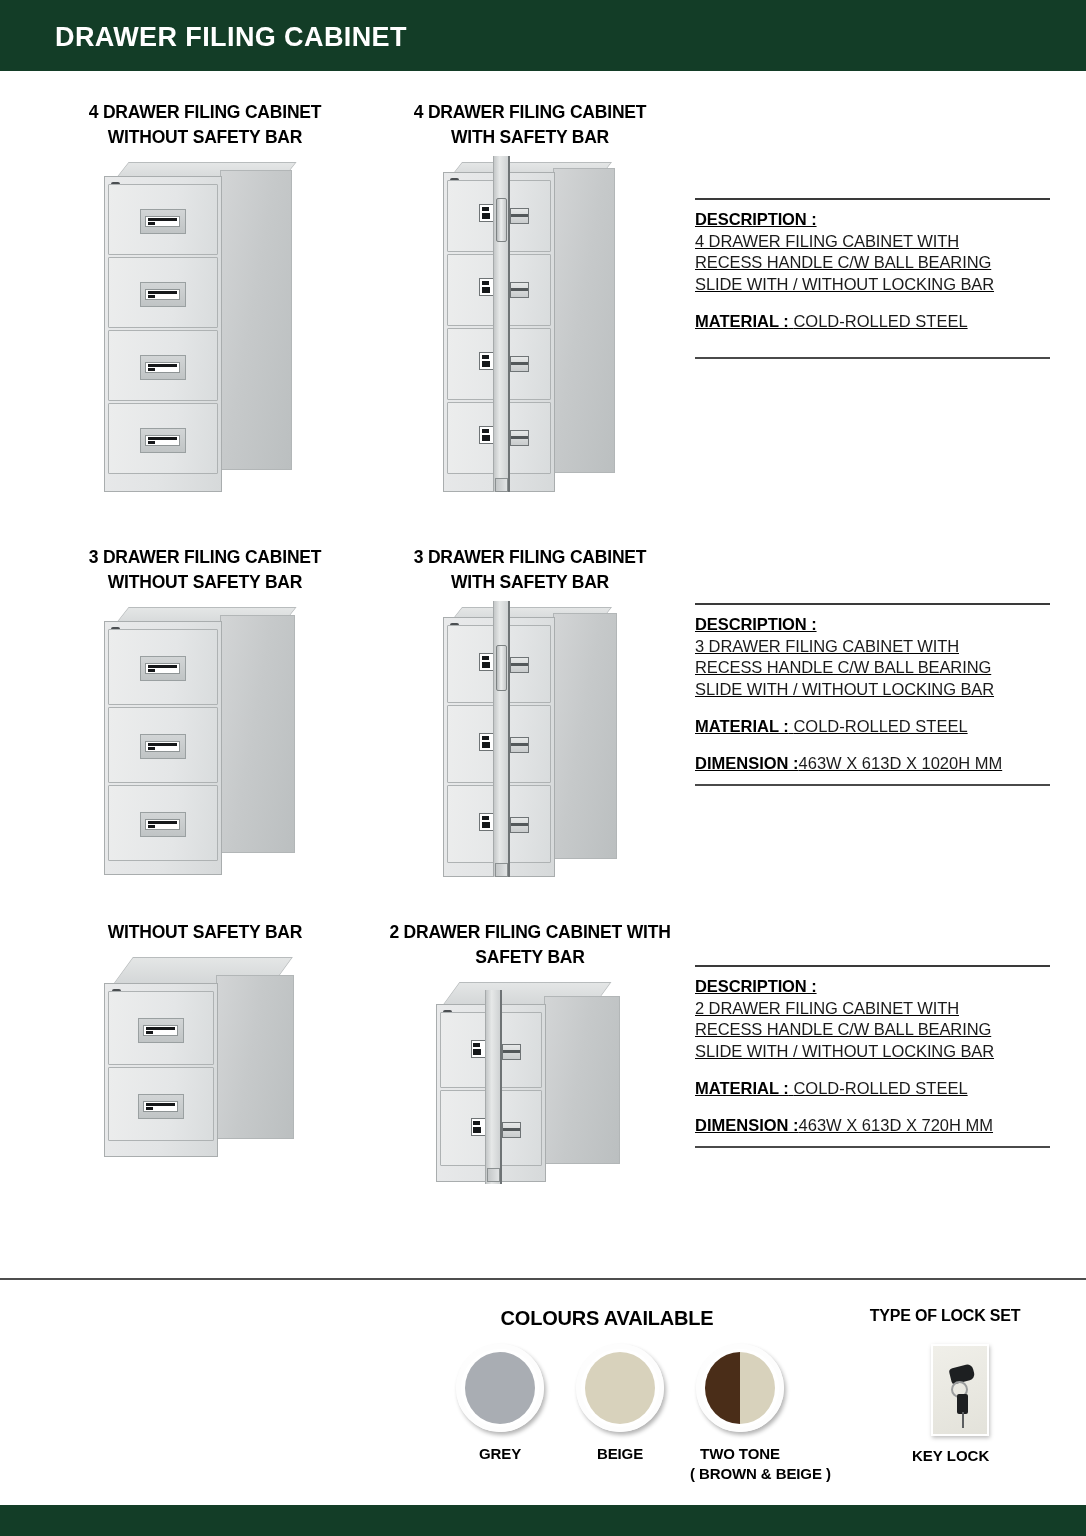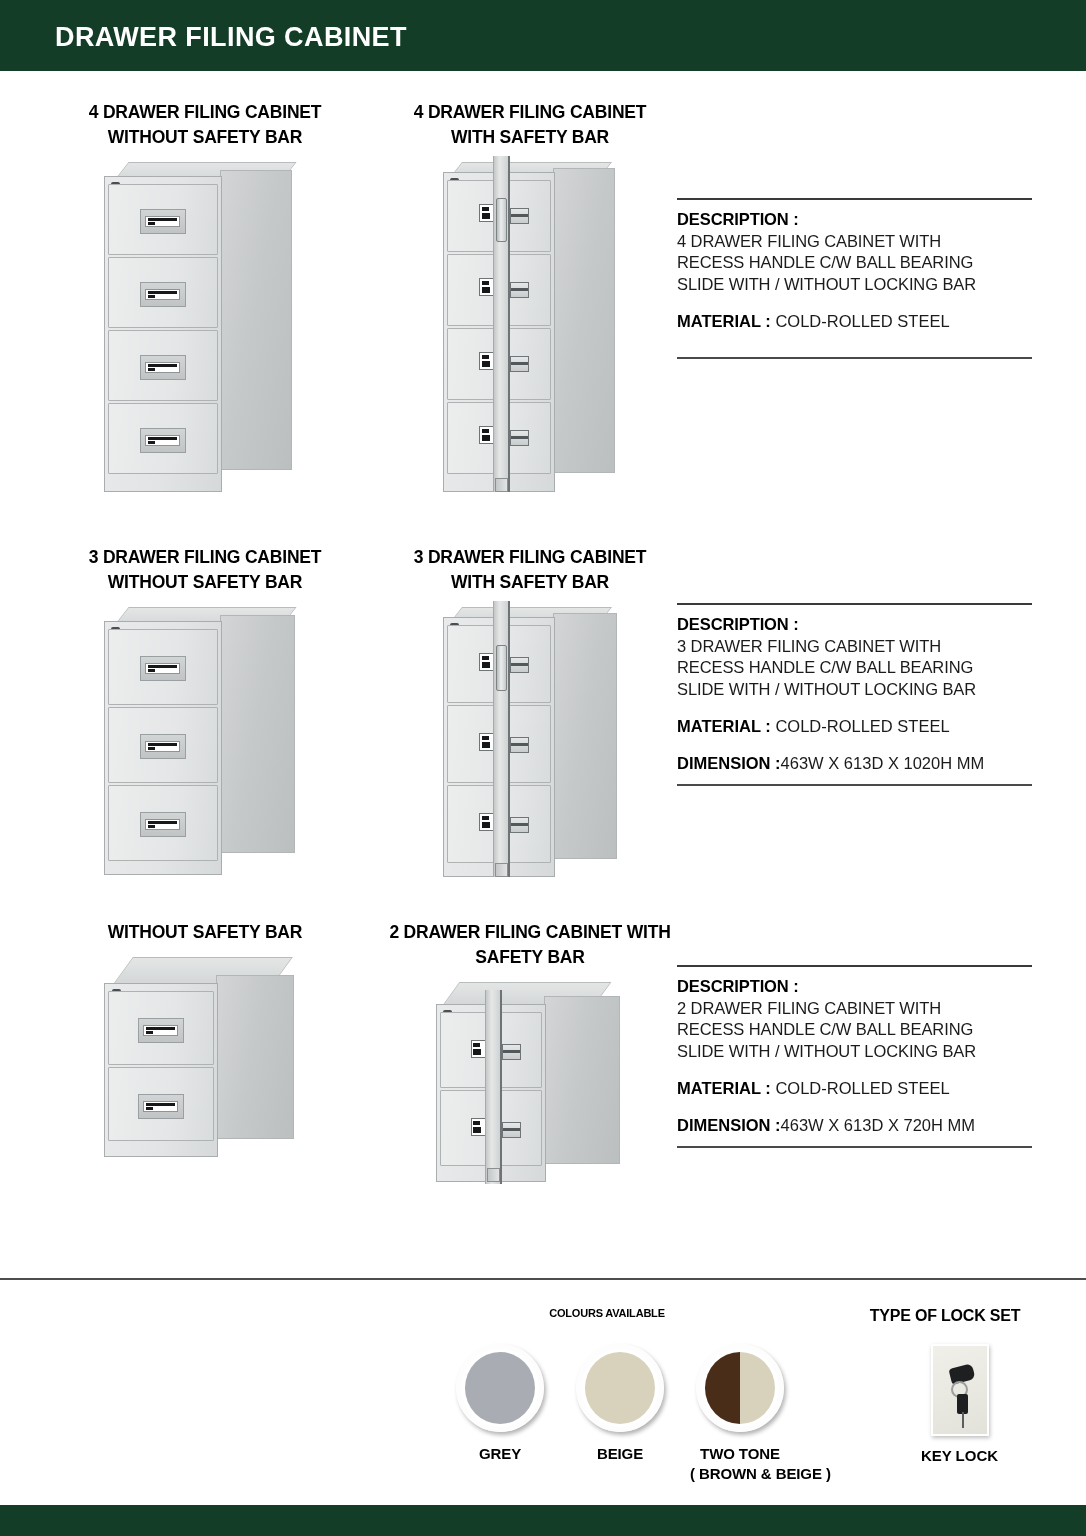--- a/index.html
+++ b/index.html
@@ -42,21 +42,21 @@
   }
 
   
   .product-row { position: absolute; left: 0; width: 1086px; }
   #row-0 { top: 100px;  height: 430px; }
   #row-1 { top: 545px;  height: 370px; }
   #row-2 { top: 920px;  height: 330px; }
 
   .col-a { position: absolute; left: 35px;  width: 340px; }
   .col-b { position: absolute; left: 375px; width: 310px; }
-  .col-c { position: absolute; left: 677px; width: 355px; }
+  .col-c { position: absolute; left: 695px; width: 355px; text-decoration: underline; }
 
   .prod-title {
     text-align: center;
     font-size: 17.5px;
     font-weight: bold;
     color: #000000;
     line-height: 25px;
     letter-spacing: -0.2px;
   }
 
@@ -225,21 +225,21 @@
     left: 0; top: 1278px;
     width: 1086px; height: 2px;
     background: #4d4d4d;
   }
 
   .colours-title {
     position: absolute;
     left: 432px; top: 1307px;
     width: 350px;
     text-align: center;
-    font-size: 11px;
+    font-size: 20px;
     font-weight: bold;
     color: #000;
     letter-spacing: -0.2px;
   }
   .lock-title {
     position: absolute;
     left: 830px; top: 1307px;
     width: 230px;
     text-align: center;
     font-size: 16px;
@@ -290,21 +290,21 @@
     color: #000;
     line-height: 20px;
     letter-spacing: -0.1px;
     white-space: nowrap;
   }
 
   .lockset {
     position: absolute;
     left: 912px; top: 1344px;
     width: 95px;
-    text-align: center;
+    text-align: left;
   }
   .lock-plate {
     width: 58px; height: 92px;
     margin: 0 auto;
     background: linear-gradient(160deg, #f0efe9 0%, #e3e2da 100%);
     border: 2px solid #ffffff;
     box-shadow: 1px 2px 4px rgba(0,0,0,0.25);
     position: relative;
   }
   .key-head {

